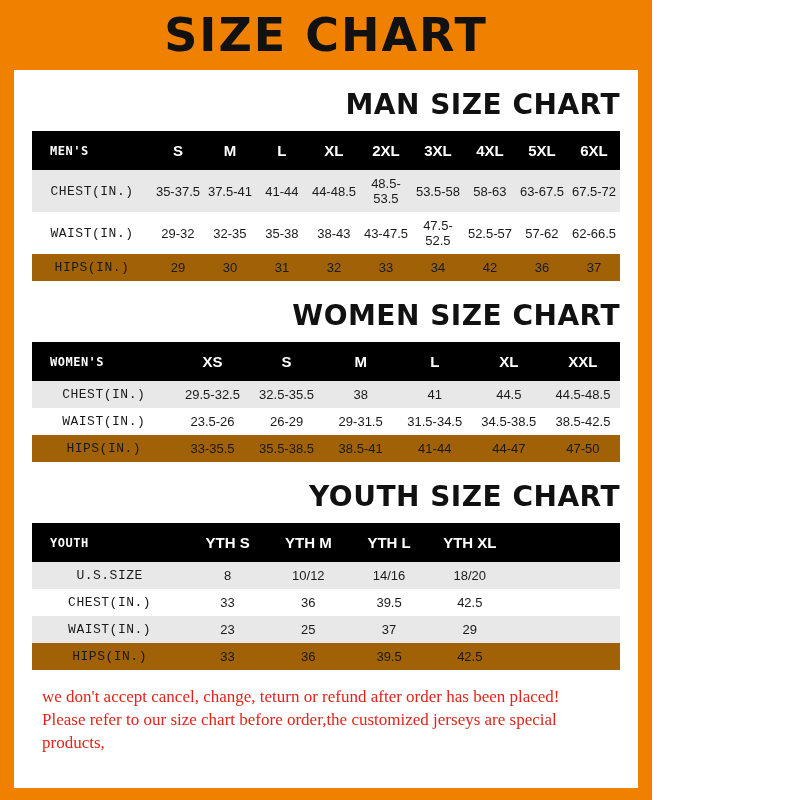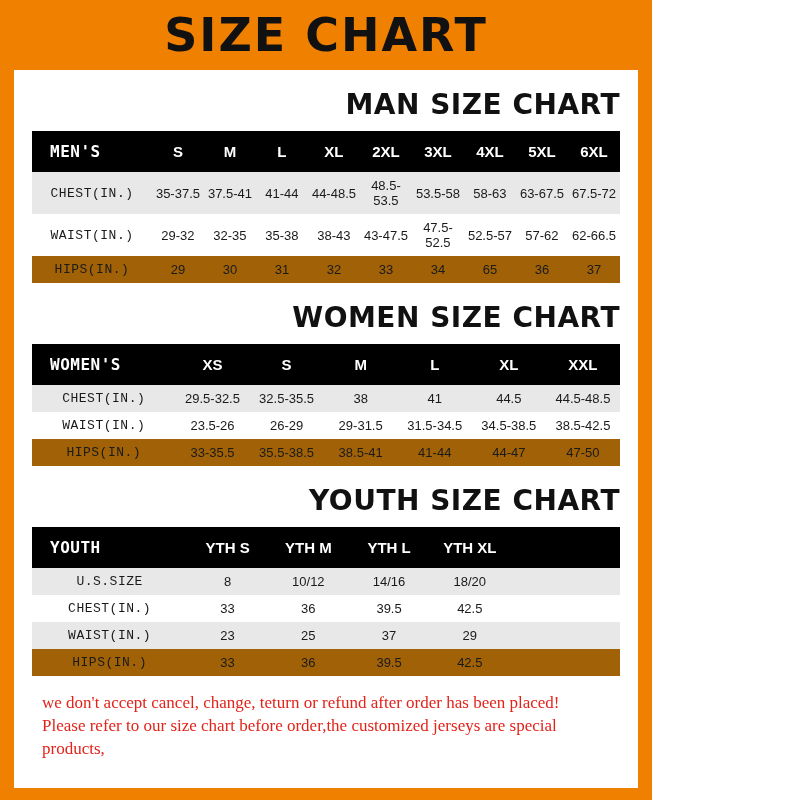--- a/index.html
+++ b/index.html
@@ -68,21 +68,21 @@
     background: #000000;
     color: #ffffff;
     font-weight: bold;
     font-size: 15px;
     padding: 11px 2px;
   }
   table.size-table thead th.row-head {
     text-align: left;
     padding-left: 18px;
     font-family: "DejaVu Sans Mono", monospace;
-    font-size: 16px;
+    font-size: 12px;
     letter-spacing: 0.5px;
   }
   table.size-table tbody td.row-head {
     font-weight: normal;
     letter-spacing: 0.5px;
     font-family: Liberation Mono, monospace;
   }
   tr.band-light td { background: #e8e8e8; }
   tr.band-white td { background: #ffffff; }
   tr.band-mid td { background: #a16207; }
@@ -157,21 +157,21 @@
           <td>62-66.5</td>
         </tr>
         <tr class="band-mid">
           <td class="row-head">HIPS(IN.)</td>
           <td>29</td>
           <td>30</td>
           <td>31</td>
           <td>32</td>
           <td>33</td>
           <td>34</td>
-          <td>65</td>
+          <td>42</td>
           <td>36</td>
           <td>37</td>
         </tr>
       </tbody>
     </table>
 
     <div class="section-title">WOMEN SIZE CHART</div>
     <table class="size-table">
       <thead>
         <tr>

